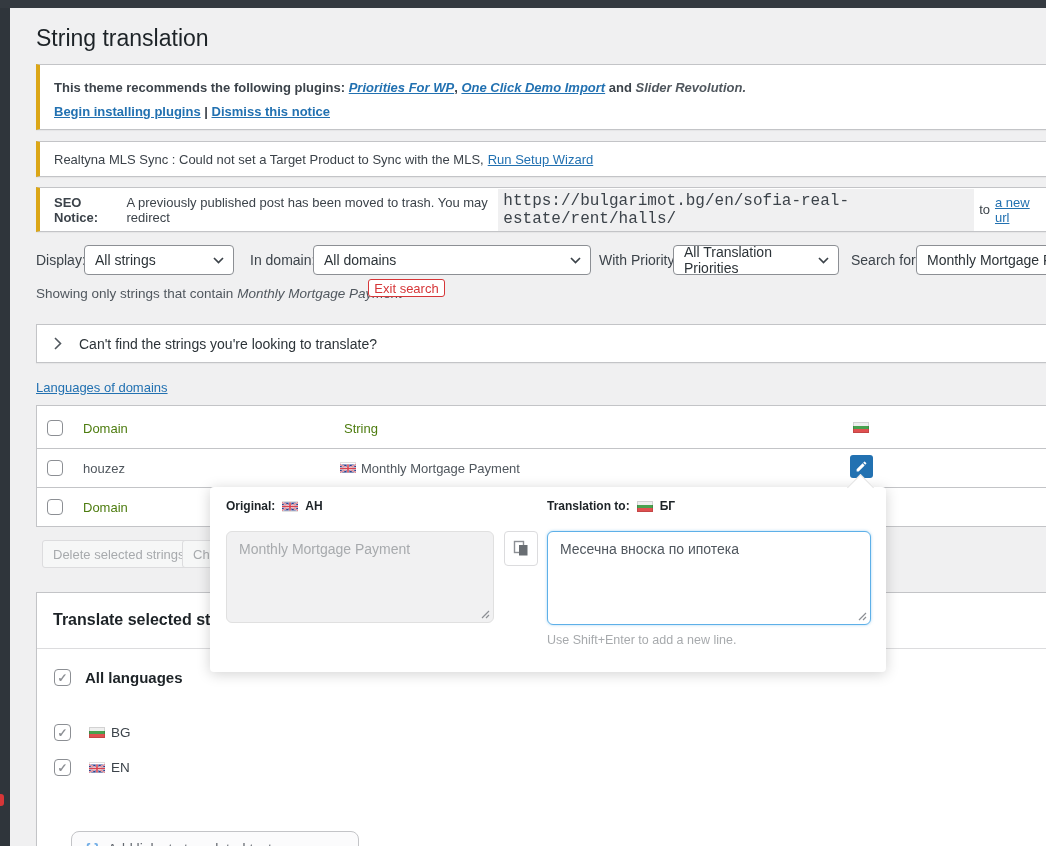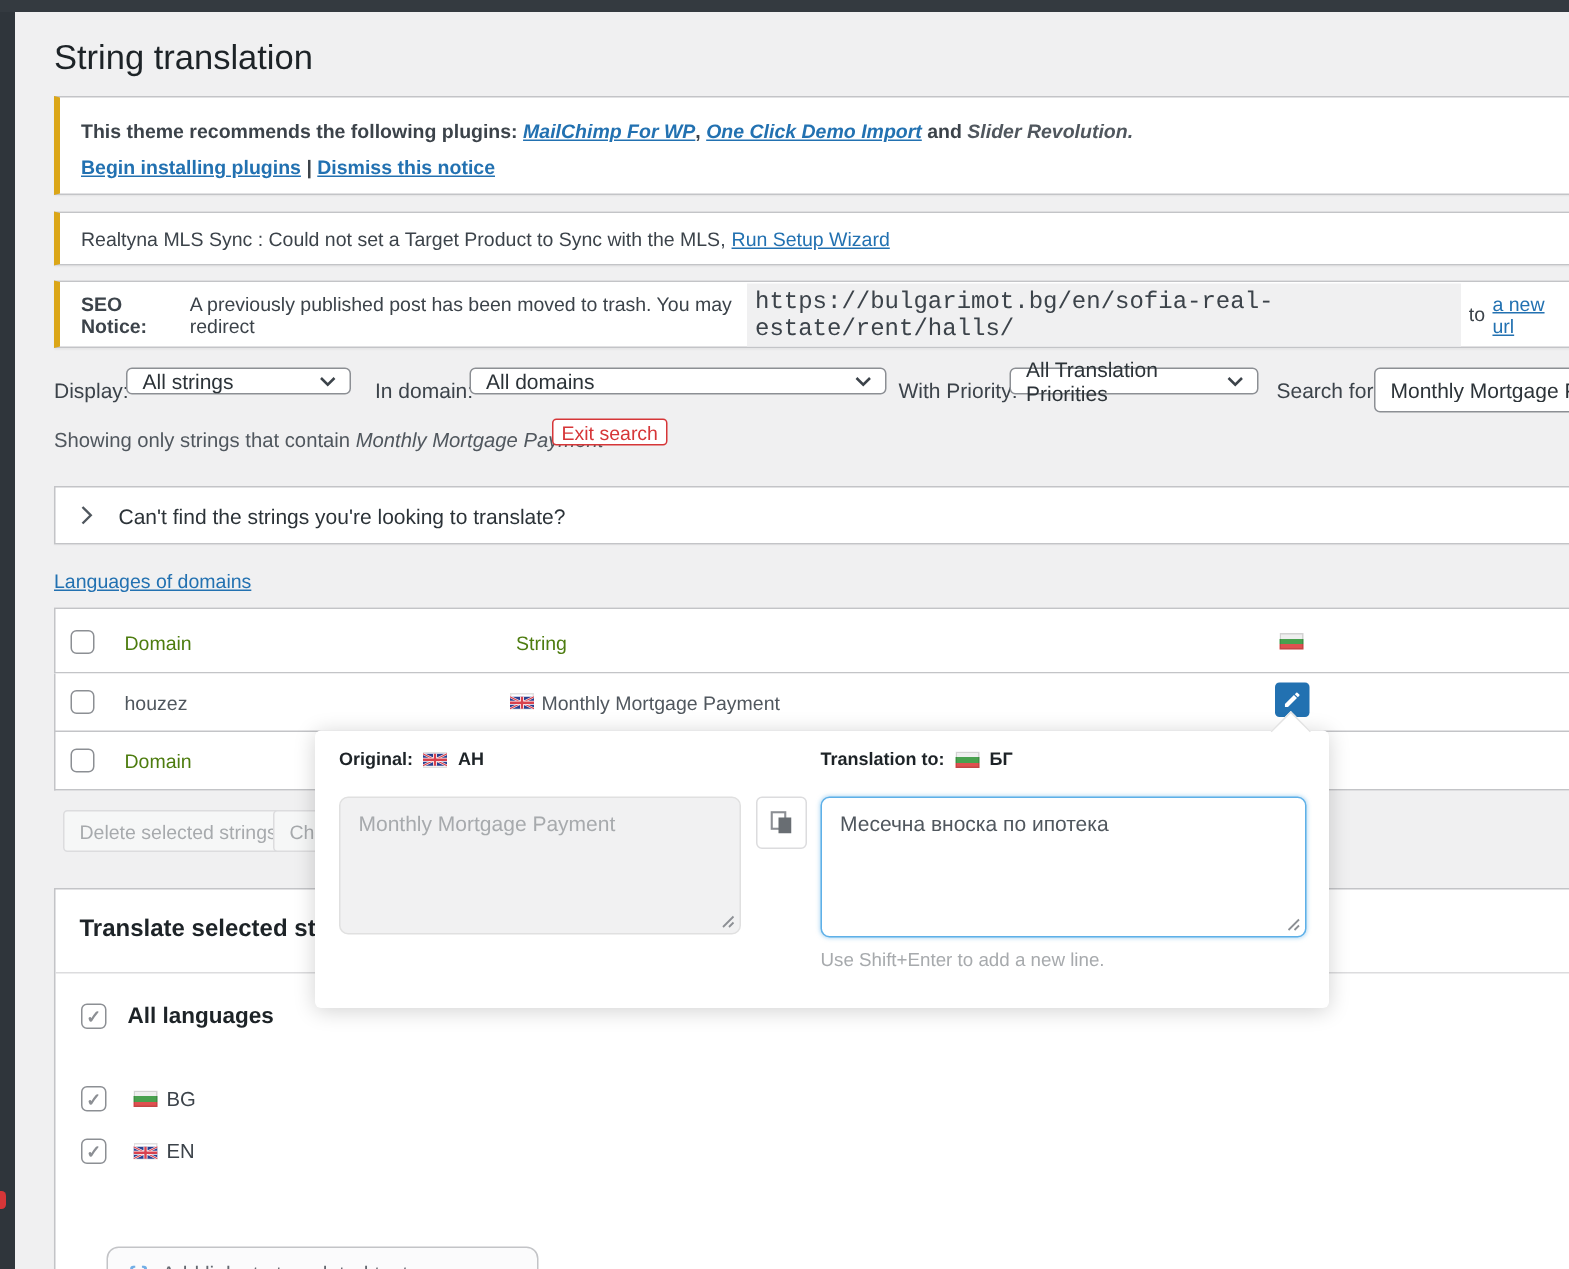--- a/index.html
+++ b/index.html
@@ -30,21 +30,21 @@
   .action-link { font-weight:700; }
   .code {
     font-family:"Liberation Mono", monospace; font-size:16px;
     background:#f0f0f1; padding:3px 5px; color:#3c434a;
   }
 
   
   .flabel { font-size:14px; color:#3c434a; }
   .select {
     display:flex; align-items:center; justify-content:space-between;
-    height:18px; background:#fff; border:1px solid #8c8f94; border-radius:4px;
+    height:30px; background:#fff; border:1px solid #8c8f94; border-radius:4px;
     padding:0 9px 0 10px; font-size:14px; color:#2c3338; cursor:pointer;
   }
   .select svg { flex:0 0 auto; margin-left:8px; }
   .text-input {
     height:30px; background:#fff; border:1px solid #8c8f94; border-radius:4px;
     padding:0 10px; font-size:14px; color:#2c3338; font-family:"Liberation Sans",sans-serif;
   }
   .search-status { left:36px; top:286px; font-size:13.5px; color:#50575e; }
   .search-status em { font-style:italic; }
   .exit-btn {
@@ -130,21 +130,21 @@
   <div class="abs topbar"></div>
   <div class="abs sidebar">
     <div class="abs side-badge"></div>
   </div>
 
   <h1 class="abs page-title">String translation</h1>
 
   <div class="abs card notice notice-1">
     <div class="line">
       <span>This theme recommends the following plugins:</span>
-      <a class="link plugin-link">MailChimp For WP</a><span>, </span>
+      <a class="link plugin-link">Priorities For WP</a><span>, </span>
       <a class="link plugin-link">One Click Demo Import</a><span> and </span>
       <span class="plugin-name">Slider Revolution.</span>
     </div>
     <div class="line">
       <a class="link action-link">Begin installing plugins</a>
       <span>|</span>
       <a class="link action-link">Dismiss this notice</a>
     </div>
   </div>
 

